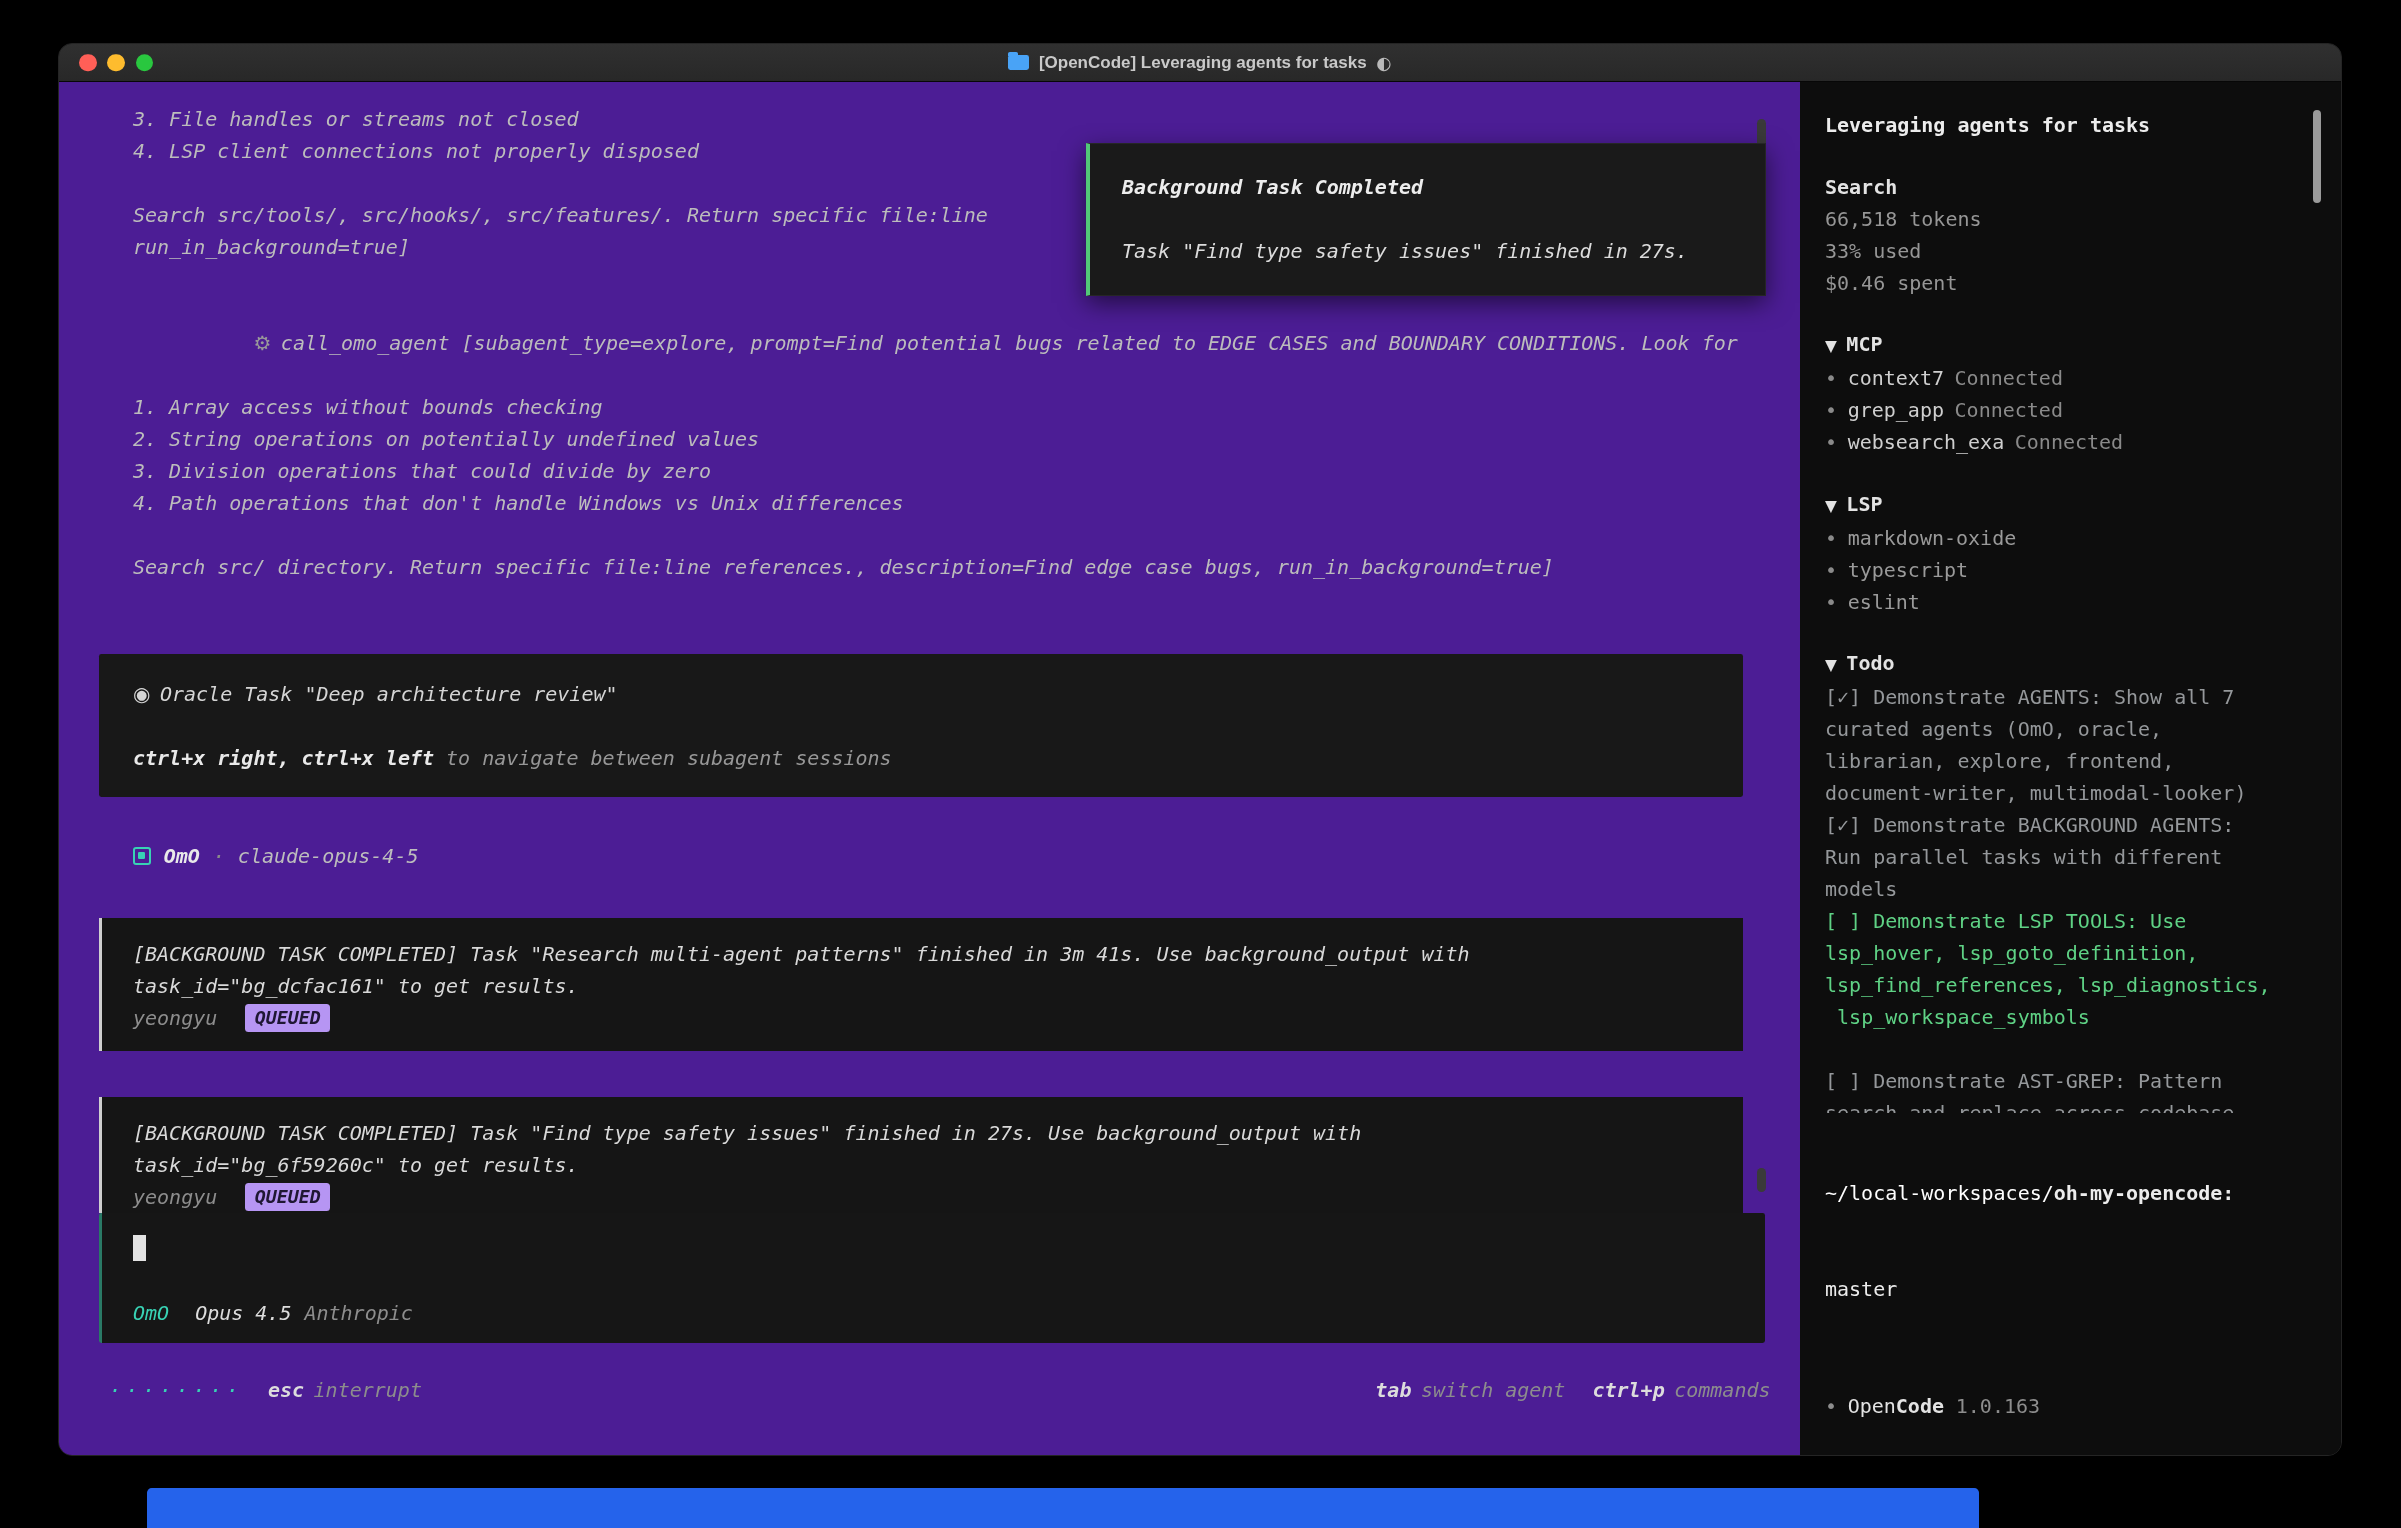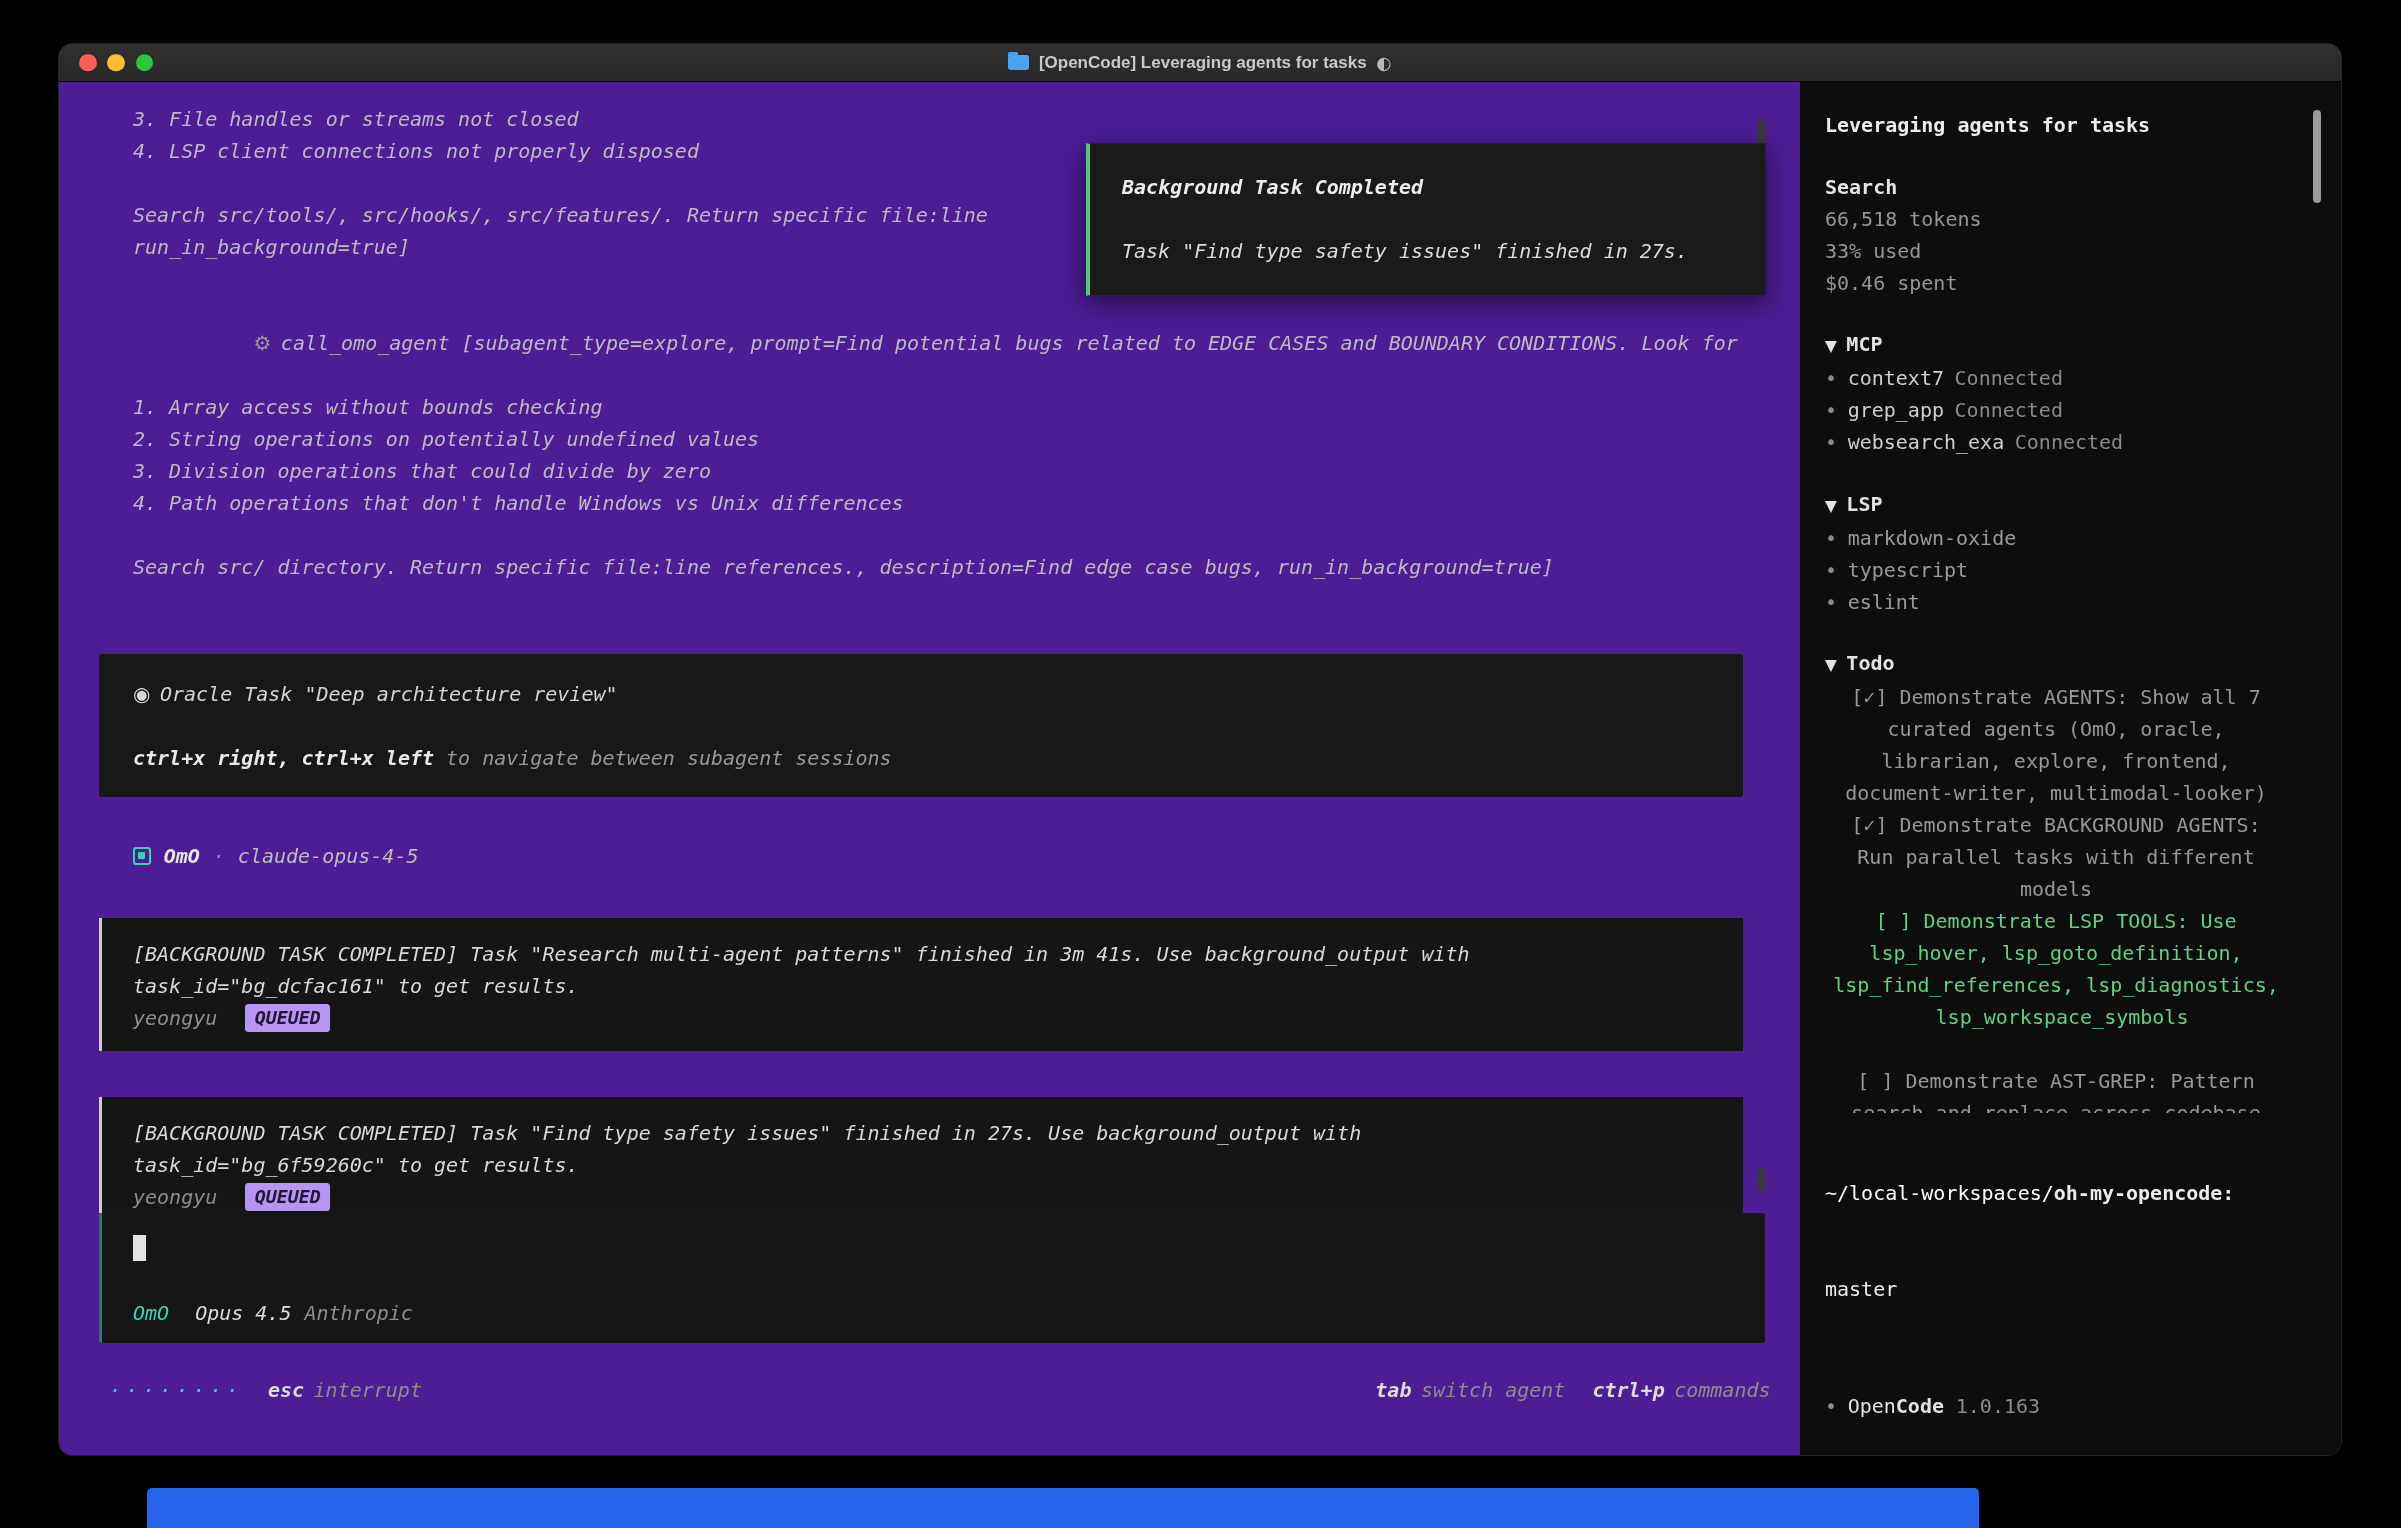--- a/index.html
+++ b/index.html
@@ -141,21 +141,21 @@
   .sec{margin-top:29.5px;}
   .sec-header{color:#e3e3e3;}
   .sec-header .tri{font-size:15.4px;margin-right:9.5px;color:#e3e3e3;font-family:"DejaVu Sans",sans-serif;}
   .sec-header .sec-label{font-weight:700;}
   .ctx-line{color:#969696;}
   .li{white-space:pre-wrap;}
   .bullet{color:#8a8a8a;margin-right:10.6px;}
   .mcp-name{color:#cfcfcf;}
   .mcp-status{color:#8a8a8a;margin-left:10.6px;}
   .lsp-name{color:#9a9a9a;text-align:center;}
-  .todo-item{color:#95989b;white-space:pre-wrap;text-align:center;}
+  .todo-item{color:#95989b;white-space:pre-wrap;}
   .todo-item.active{color:#5fd285;}
   .todo-item.gap{margin-bottom:32px;}
   .workspace{width:462px;white-space:pre-wrap;}
   .ws-path{color:#ffffff;}
   .ws-repo{color:#ececec;font-weight:700;}
   .ws-branch{color:#ececec;}
   .sb-footer{margin-top:21px;display:flex;align-items:center;}
   .ft-bullet{color:#8d8d8d;margin-right:10.6px;}
   .ft-name-reg{color:#e3e3e3;}
   .ft-name-bold{color:#e3e3e3;font-weight:700;text-align:center;}

